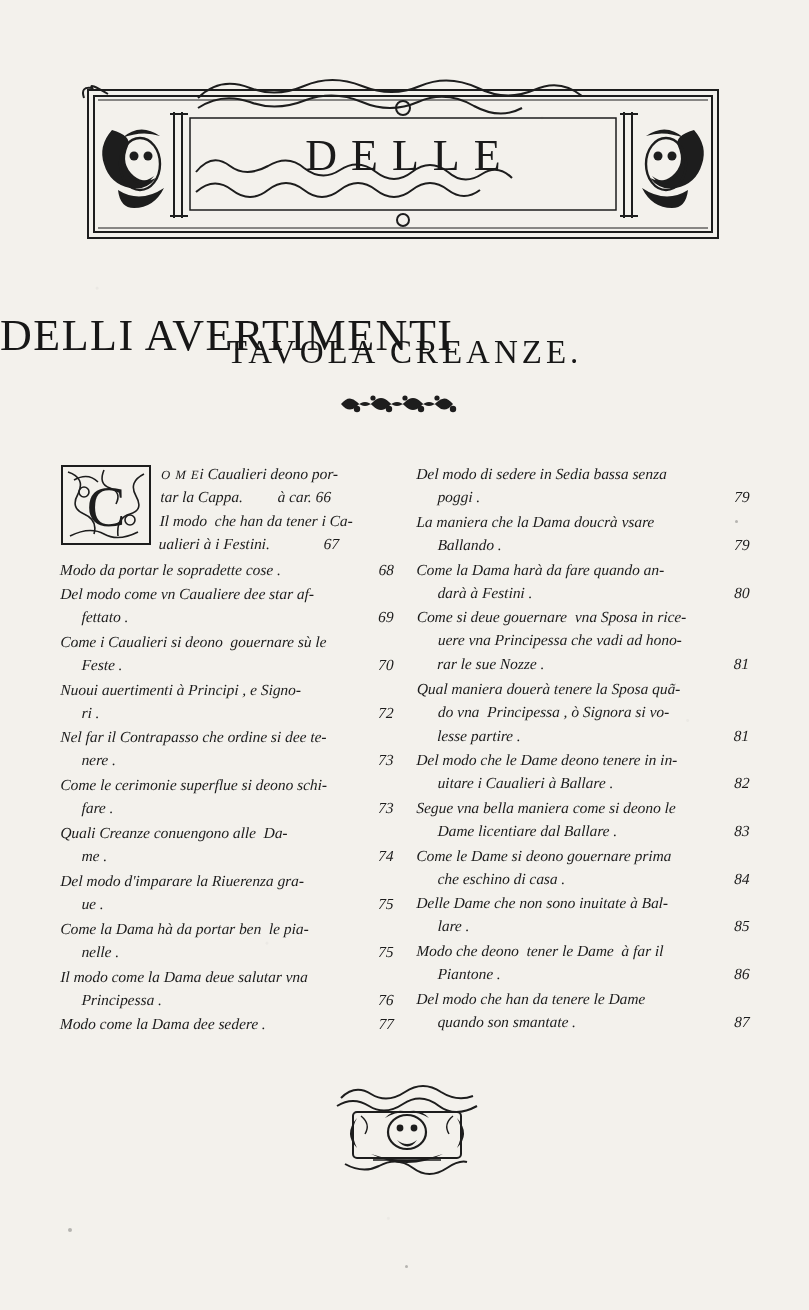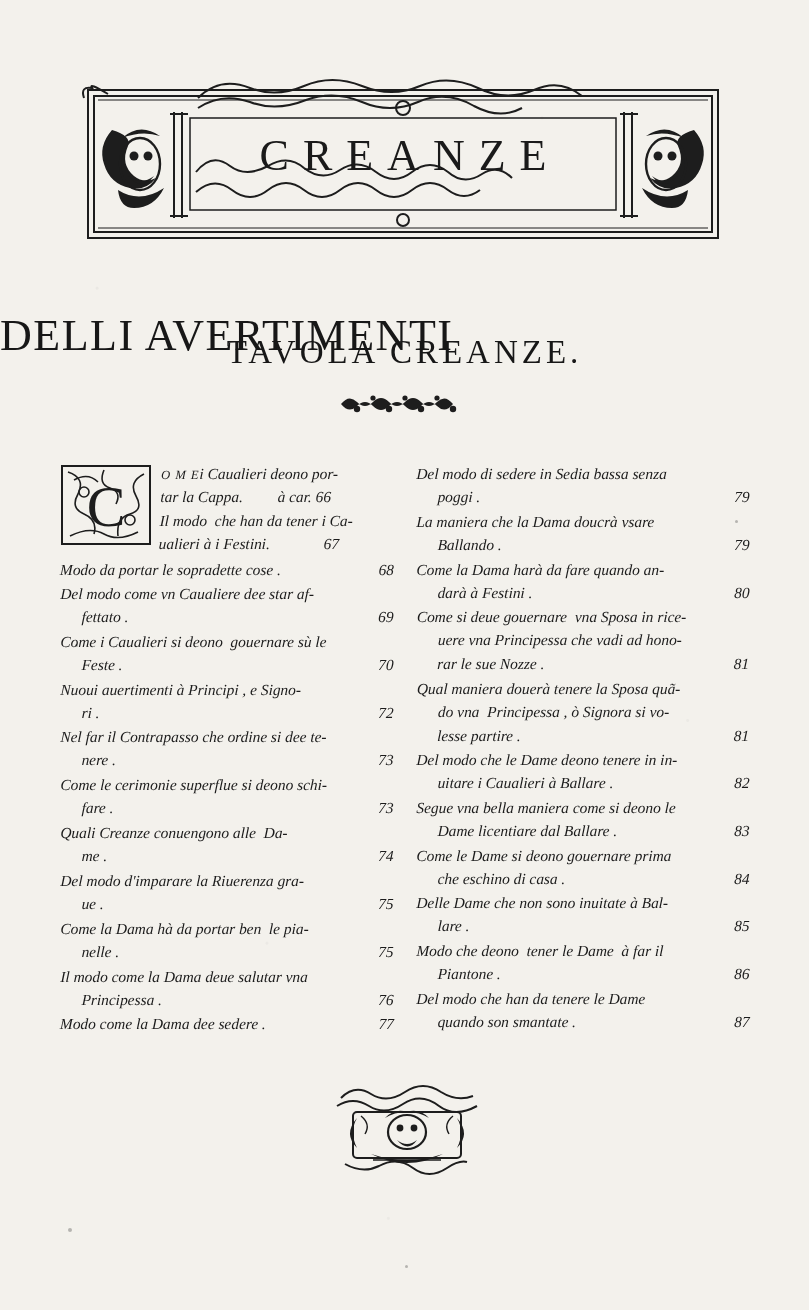--- a/index.html
+++ b/index.html
@@ -202,21 +202,21 @@
         <circle cx="325" cy="142" r="6"></circle>
       </g>
 
       <g stroke="#1d1d1d" stroke-width="2" fill="none">
         <path d="M96 34 V140 M104 34 V140"></path>
         <path d="M546 34 V140 M554 34 V140"></path>
         <path d="M92 36 H110 M92 138 H110"></path>
         <path d="M542 36 H560 M542 138 H560"></path>
       </g>
     </svg>
-    <div class="tavola-word">CREANZE</div>
+    <div class="tavola-word">DELLE</div>
   </div>
 
   <div class="title-main">DELLI AVERTIMENTI</div>
   <div class="title-sub">TAVOLA CREANZE.</div>
 
   <div class="floral-rule">
     <svg viewBox="0 0 140 24" xmlns="http://www.w3.org/2000/svg" width="140" height="24">
       <g fill="#1d1d1d">
         <path d="M6 12 q8 -10 16 -2 q8 8 16 0 q8 -8 16 0 q8 8 16 0 q8 -8 16 0 q8 8 16 0 q8 -8 16 2 q-8 10 -16 2 q-8 -8 -16 0 q-8 8 -16 0 q-8 -8 -16 0 q-8 8 -16 0 q-8 -8 -16 0 q-8 8 -16 -2 z"></path>
         <circle cx="22" cy="17" r="3.2"></circle>

